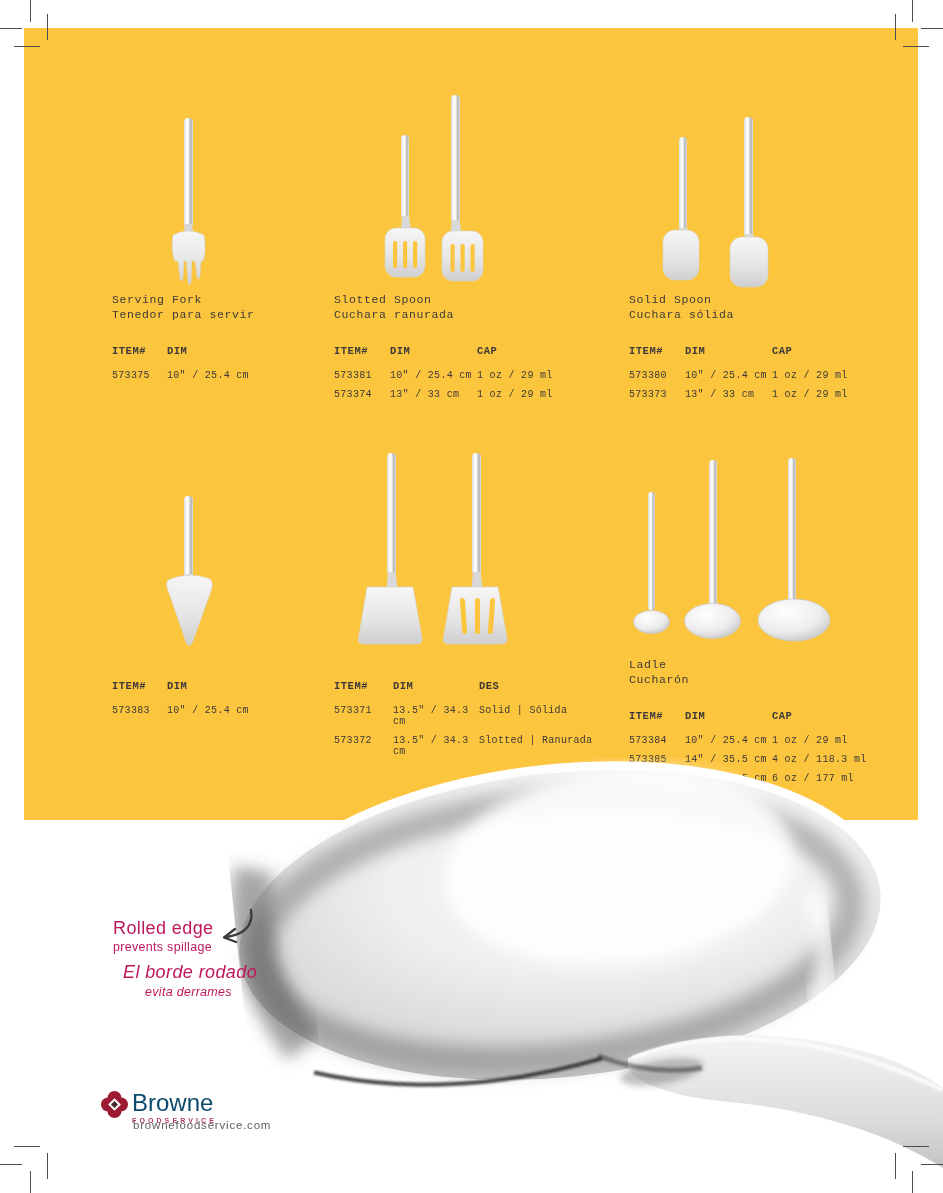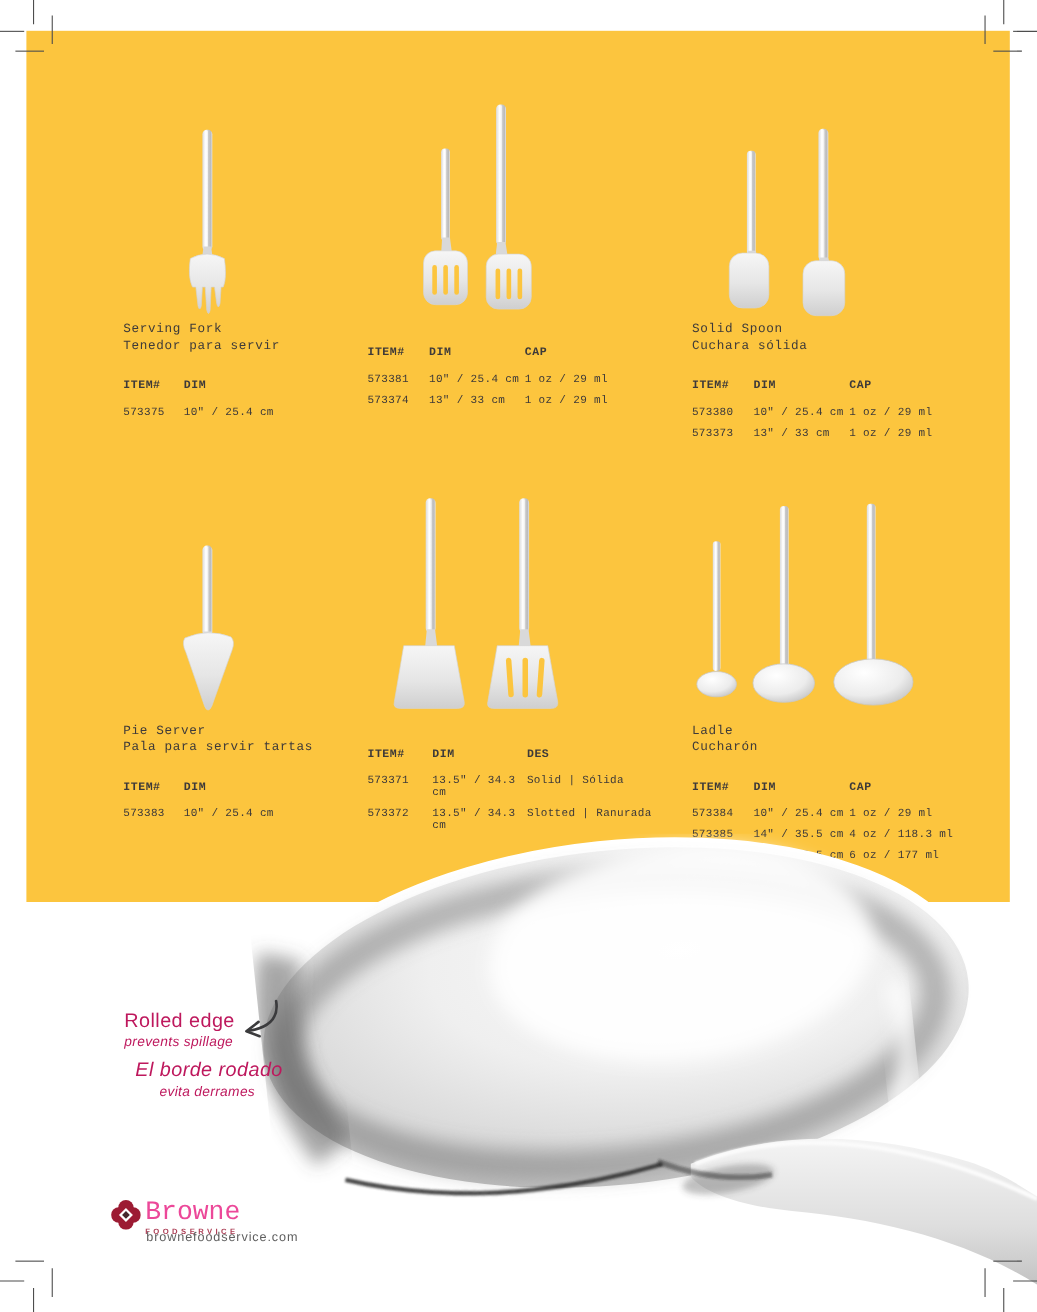--- a/index.html
+++ b/index.html
@@ -11,24 +11,24 @@
   .yellow-block{position:absolute;left:24px;top:28px;width:894px;height:792px;background:#FCC53E;}
   .product{position:absolute;color:#3E3A39;font-family:Liberation Mono, monospace;}
   .pname{font-size:11.5px;letter-spacing:.6px;line-height:1.32;}
   .spec{display:grid;margin-top:23px;row-gap:8px;font-size:10px;letter-spacing:.3px;color:#3E3A39;}
   .spec.c2{grid-template-columns:55px 150px;}
   .spec.c3{grid-template-columns:56px 87px 120px;}
   .spec .th{font-weight:bold;font-size:10.5px;letter-spacing:.5px;padding-bottom:5px;}
   .uimg{position:absolute;}
   .callout{position:absolute;color:#be185d;}
   .co-title{font-size:18px;letter-spacing:.4px;}
-  .co-sub{font-size:12.5px;letter-spacing:.3px;font-style:italic;}
+  .co-sub{font-size:12.5px;letter-spacing:.3px;}
   .co-it{font-style:italic;}
   .logo{position:absolute;left:101px;top:1091px;display:flex;align-items:flex-start;gap:4px;}
-  .brand-name{font-family:Liberation Mono, monospace;font-size:24px;color:#ec4899;line-height:1;}
+  .brand-name{font-family:Liberation Sans, sans-serif;font-size:24px;color:#0c4a6e;line-height:1;}
   .brand-div{font-size:7px;font-weight:bold;letter-spacing:3.1px;color:#AD4057;margin-top:2px;}
   .website{position:absolute;left:100px;top:1119px;font-size:11.5px;color:#5F5F5F;letter-spacing:.8px;padding-left:33px;}
   svg{display:block;}
 </style>
 </head>
 <body>
 
 <svg width="0" height="0" style="position:absolute" aria-hidden="true">
   <defs>
     <linearGradient id="metalH" x1="0" y1="0" x2="1" y2="0">
@@ -149,20 +149,24 @@
   </div>
   <div class="spec c2">
     <div class="th">ITEM#</div>
     <div class="th">DIM</div>
     <div class="td">573375</div>
     <div class="td">10" / 25.4 cm</div>
   </div>
 </section>
 
 <section class="product" style="left:334px;top:292px">
+  <div class="pname">
+    <div>Slotted Spoon</div>
+    <div>Cuchara ranurada</div>
+  </div>
   <div class="spec c3">
     <div class="th">ITEM#</div>
     <div class="th">DIM</div>
     <div class="th">CAP</div>
     <div class="td">573381</div>
     <div class="td">10" / 25.4 cm</div>
     <div class="td">1 oz / 29 ml</div>
     <div class="td">573374</div>
     <div class="td">13" / 33 cm</div>
     <div class="td">1 oz / 29 ml</div>
@@ -181,24 +185,20 @@
     <div class="td">573380</div>
     <div class="td">10" / 25.4 cm</div>
     <div class="td">1 oz / 29 ml</div>
     <div class="td">573373</div>
     <div class="td">13" / 33 cm</div>
     <div class="td">1 oz / 29 ml</div>
   </div>
 </section>
 
 <section class="product" style="left:112px;top:657px">
-  <div class="pname">
-    <div>Pie Server</div>
-    <div>Pala para servir tartas</div>
-  </div>
   <div class="spec c2">
     <div class="th">ITEM#</div>
     <div class="th">DIM</div>
     <div class="td">573383</div>
     <div class="td">10" / 25.4 cm</div>
   </div>
 </section>
 
 <section class="product" style="left:334px;top:657px">
   <div class="spec c3" style="grid-template-columns:59px 86px 130px">

